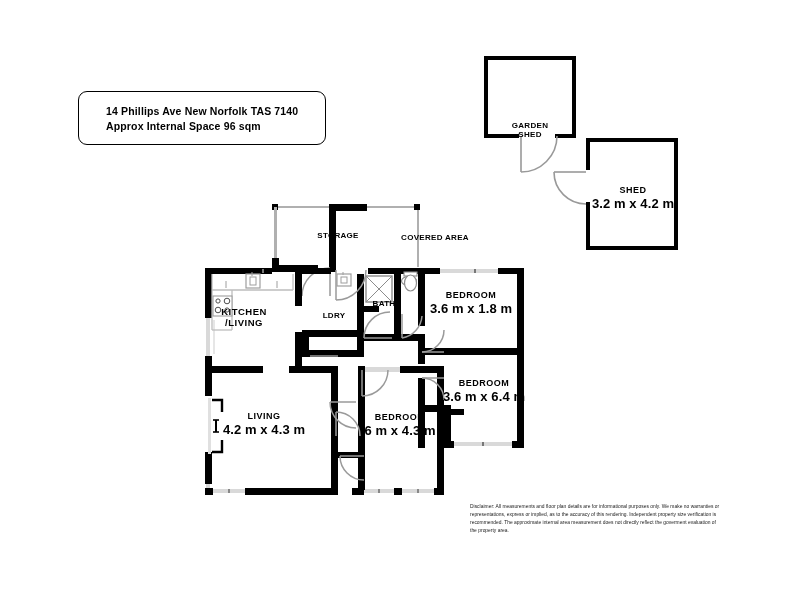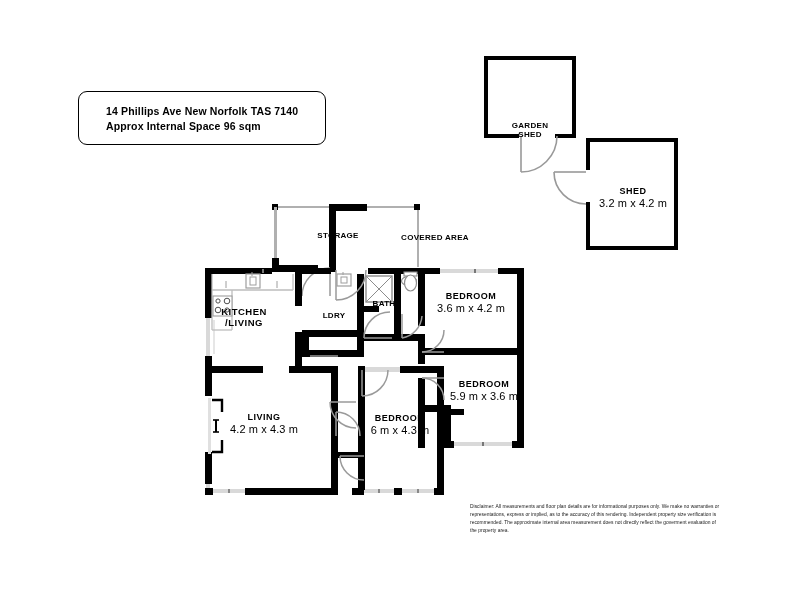--- a/index.html
+++ b/index.html
@@ -65,23 +65,23 @@
     white-space: nowrap;
     transform: translate(-50%, -50%);
   }
   .room-label .rl-name {
     display: block;
     font-size: 9px;
     letter-spacing: 0.5px;
   }
   .room-label .rl-dim {
     display: block;
-    font-size: 11px;
+    font-size: 13px;
     letter-spacing: 0.1px;
-    font-weight: normal;
+    font-weight: bold;
   }
   .room-label.sz-lg .rl-name { font-size: 9.5px; }
   .room-label.sz-sm .rl-name { font-size: 8px; letter-spacing: 0.3px; }
   .room-label.plainlc .rl-name {
     font-size: 8.5px;
     font-weight: bold;
     letter-spacing: 0;
   }
   .room-label.tiny .rl-name {
     font-size: 7px;
@@ -384,26 +384,26 @@
   <div class="room-label tiny" style="left:362px; top:318px;">
     <span class="rl-name">r</span>
   </div>
 
   <div class="room-label sz-sm" style="left:384px; top:304px;">
     <span class="rl-name">BATH</span>
   </div>
 
   <div class="room-label" style="left:471px; top:303px;">
     <span class="rl-name">BEDROOM</span>
-    <span class="rl-dim">3.6 m x 4.2 m</span>
+    <span class="rl-dim">3.6 m x 1.8 m</span>
   </div>
 
   <div class="room-label" style="left:484px; top:391px;">
     <span class="rl-name">BEDROOM</span>
-    <span class="rl-dim">5.9 m x 3.6 m</span>
+    <span class="rl-dim">3.6 m x 6.4 m</span>
   </div>
 
   <div class="room-label" style="left:400px; top:425px;">
     <span class="rl-name">BEDROOM</span>
     <span class="rl-dim">6 m x 4.3 m</span>
   </div>
 
   <div class="room-label" style="left:264px; top:424px;">
     <span class="rl-name">LIVING</span>
     <span class="rl-dim">4.2 m x 4.3 m</span>

